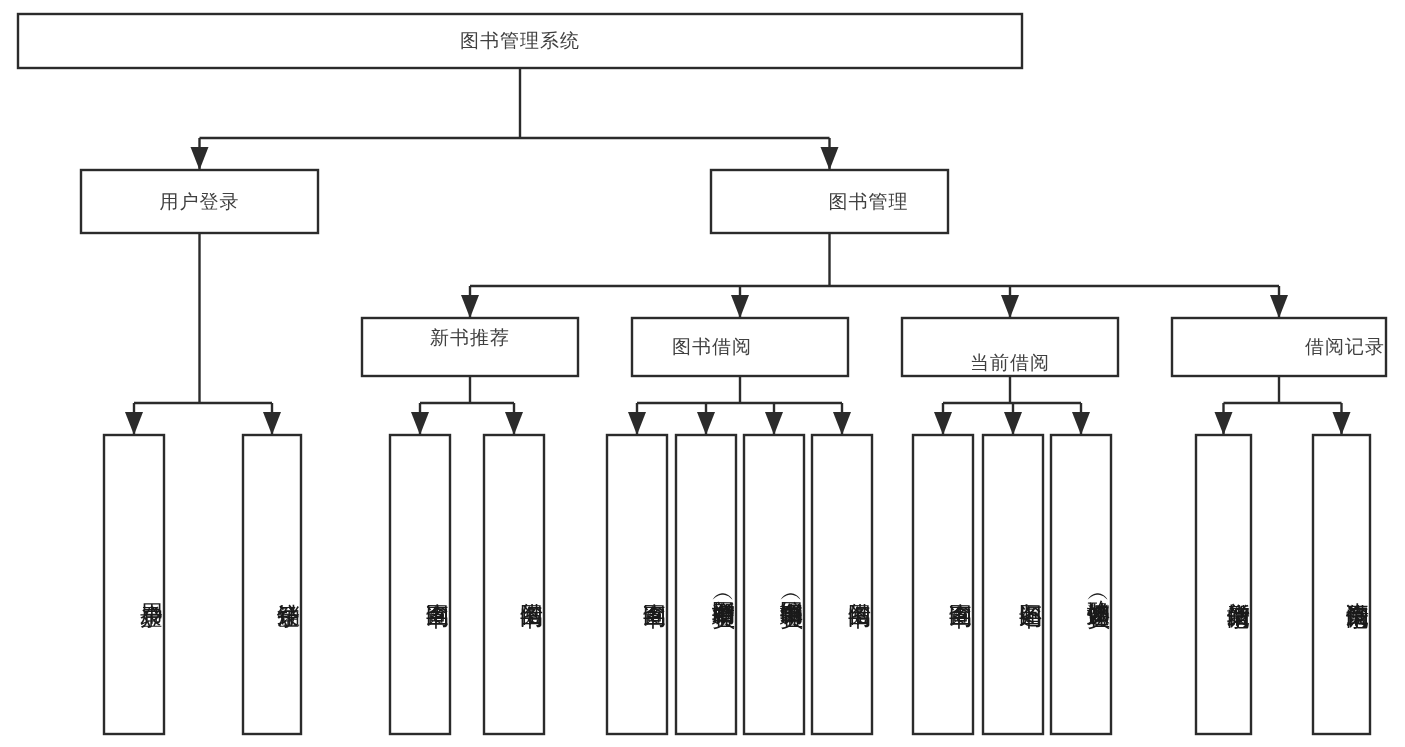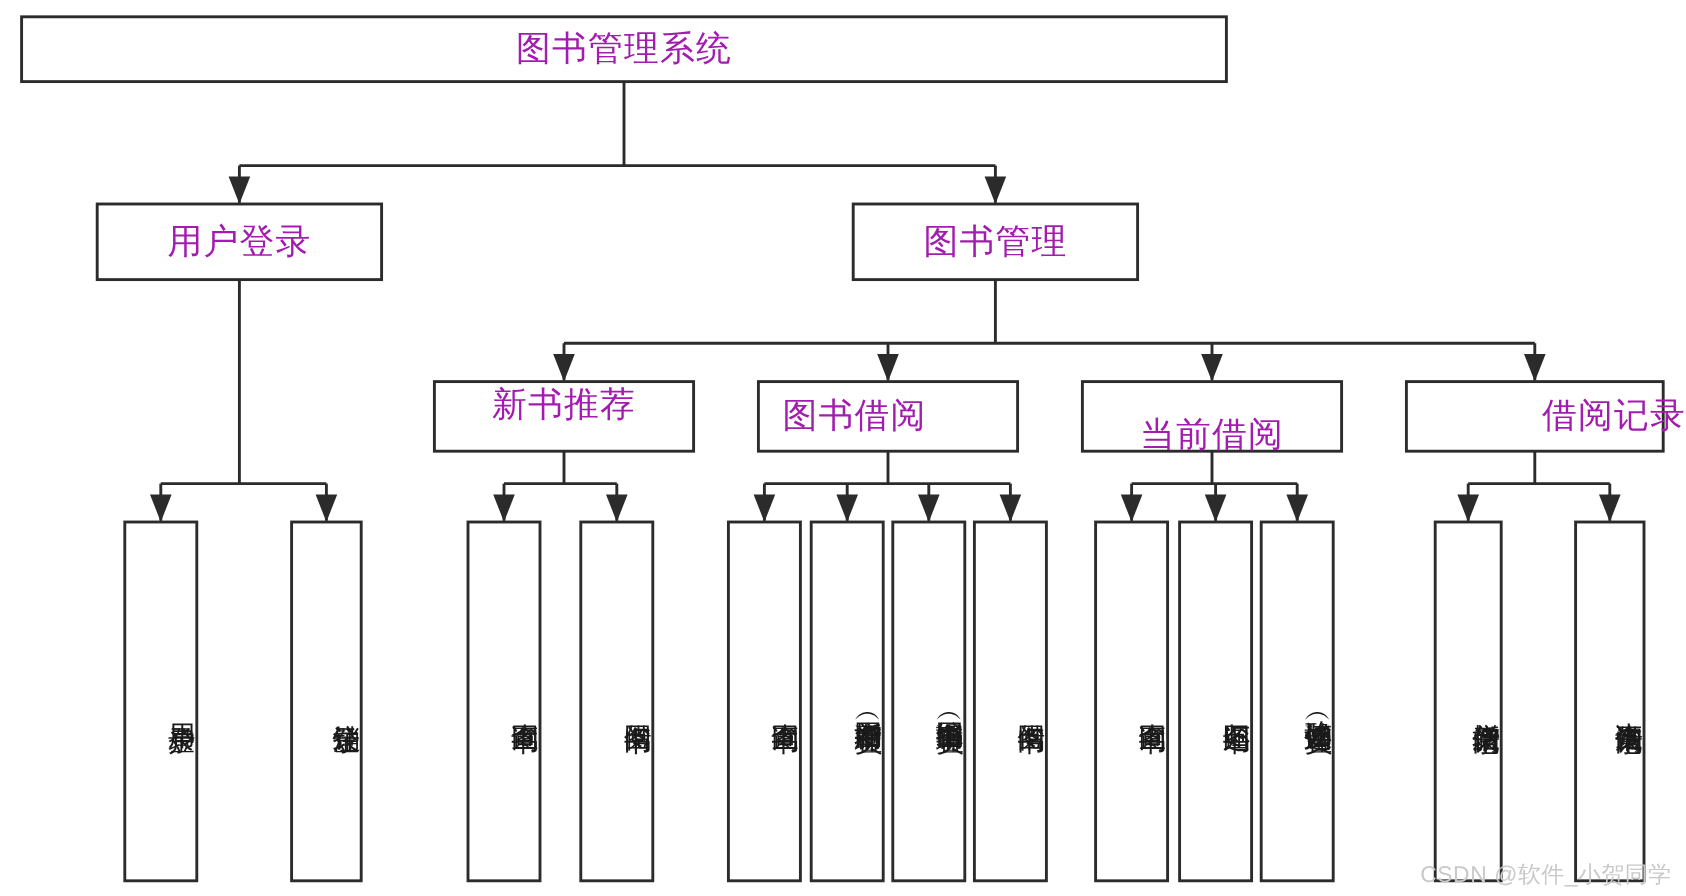--- a/index.html
+++ b/index.html
@@ -68,22 +68,22 @@
     letter-spacing: 1px;
     font-family: "Liberation Sans", "DejaVu Sans", sans-serif;
     pointer-events: none;
     text-align: center;
   }
   .hlabel {
     position: absolute;
     display: flex;
     align-items: center;
     justify-content: center;
-    font-size: 29px;
-    color: #a21caf;
+    font-size: 19px;
+    color: #404040;
     letter-spacing: 1px;
     font-family: Liberation Sans, sans-serif;
     pointer-events: none;
   }
 </style>
 </head>
 <body>
 
 <div id="diagram-root">
   <svg id="tree-svg" viewBox="0 0 1405 747" xmlns="http://www.w3.org/2000/svg">
@@ -160,33 +160,32 @@
         <rect x="913" y="435" width="60" height="299" class="node-box"></rect>
         <rect x="983" y="435" width="60" height="299" class="node-box"></rect>
         <rect x="1051" y="435" width="60" height="299" class="node-box"></rect>
         <rect x="1196" y="435" width="55" height="299" class="node-box"></rect>
         <rect x="1313" y="435" width="57" height="299" class="node-box"></rect>
       </g>
   </svg>
   <div id="labels-layer">
       <div class="hlabel" style="left: 18px; top: 14px; width: 1004px; height: 54px;">图书管理系统</div>
       <div class="hlabel" style="left: 81px; top: 170px; width: 237px; height: 63px;">用户登录</div>
-      <div class="hlabel" style="left: 711px; top: 170px; width: 237px; height: 63px;">图书管理</div>
+      <div class="hlabel" style="left: 711px; top: 170px; width: 237px; height: 63px; padding-left: 39px;">图书管理</div>
       <div class="hlabel" style="left: 362px; top: 318px; width: 216px; height: 40px;">新书推荐</div>
       <div class="hlabel" style="left: 604px; top: 318px; width: 216px; height: 58px;">图书借阅</div>
       <div class="hlabel" style="left: 902px; top: 334px; width: 216px; height: 58px;">当前借阅</div>
       <div class="hlabel" style="left: 1238px; top: 318px; width: 214px; height: 58px;">借阅记录</div>
       <div class="vlabel" style="left: 104px; top: 445px; width: 60px; height: 283px;">用户登录</div>
       <div class="vlabel" style="left: 243px; top: 445px; width: 58px; height: 283px;">注销登录</div>
       <div class="vlabel" style="left: 390px; top: 445px; width: 60px; height: 283px;">查询图书</div>
       <div class="vlabel" style="left: 484px; top: 445px; width: 60px; height: 283px;">借阅图书</div>
       <div class="vlabel" style="left: 607px; top: 445px; width: 60px; height: 283px;">查询图书</div>
       <div class="vlabel" style="left: 676px; top: 445px; width: 60px; height: 283px;">新增图书（管理员）</div>
       <div class="vlabel" style="left: 744px; top: 445px; width: 60px; height: 283px;">编辑图书（管理员）</div>
       <div class="vlabel" style="left: 812px; top: 445px; width: 60px; height: 283px;">借阅图书</div>
       <div class="vlabel" style="left: 913px; top: 445px; width: 60px; height: 283px;">查询图书</div>
       <div class="vlabel" style="left: 983px; top: 445px; width: 60px; height: 283px;">归还图书</div>
       <div class="vlabel" style="left: 1051px; top: 445px; width: 60px; height: 283px;">确认归还（管理员）</div>
       <div class="vlabel" style="left: 1196px; top: 445px; width: 55px; height: 283px;">新增借阅记录</div>
       <div class="vlabel" style="left: 1313px; top: 445px; width: 57px; height: 283px;">查询借阅记录</div>
     </div>
-  <div class="watermark">CSDN @软件_小贺同学</div>
 </div>
 
 </body></html>

